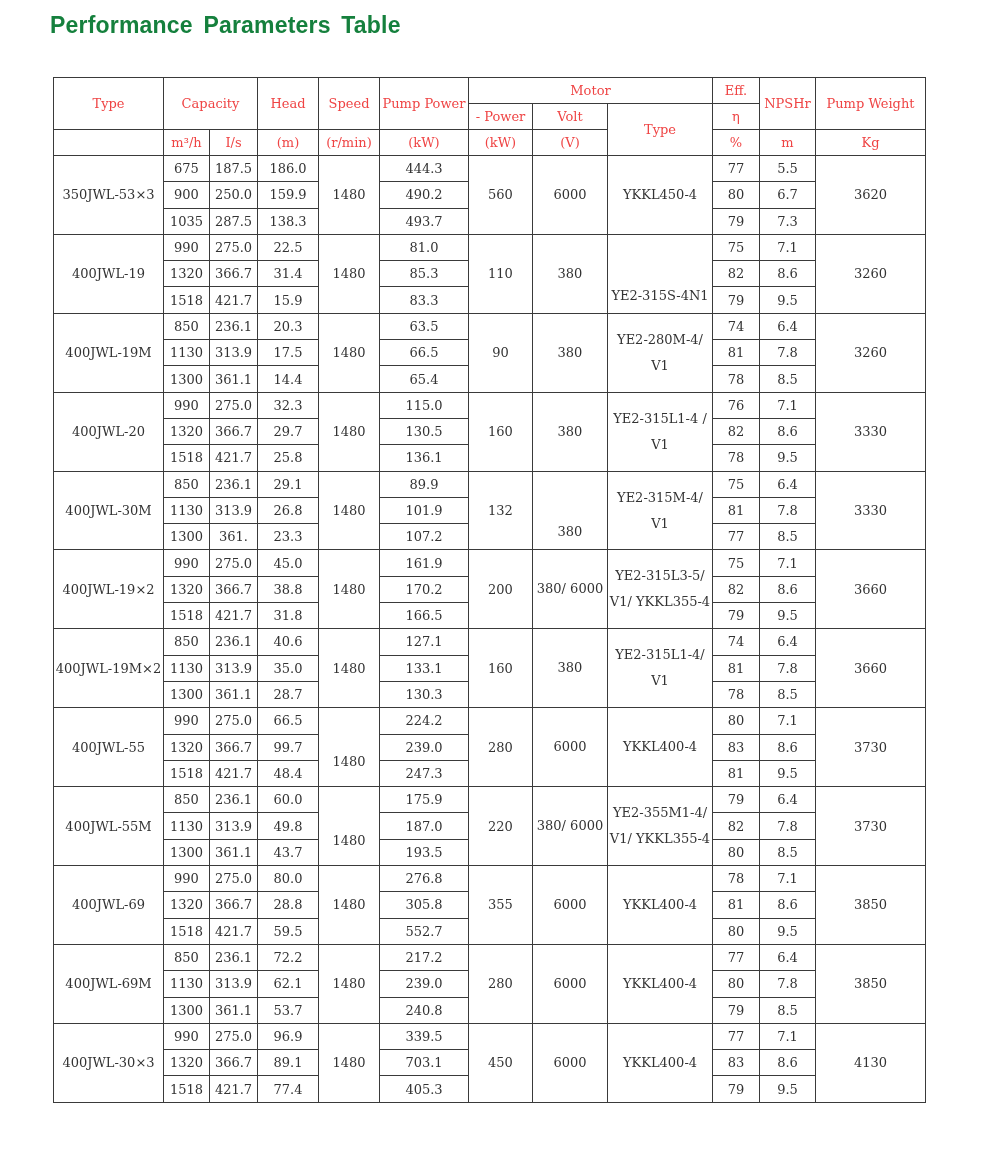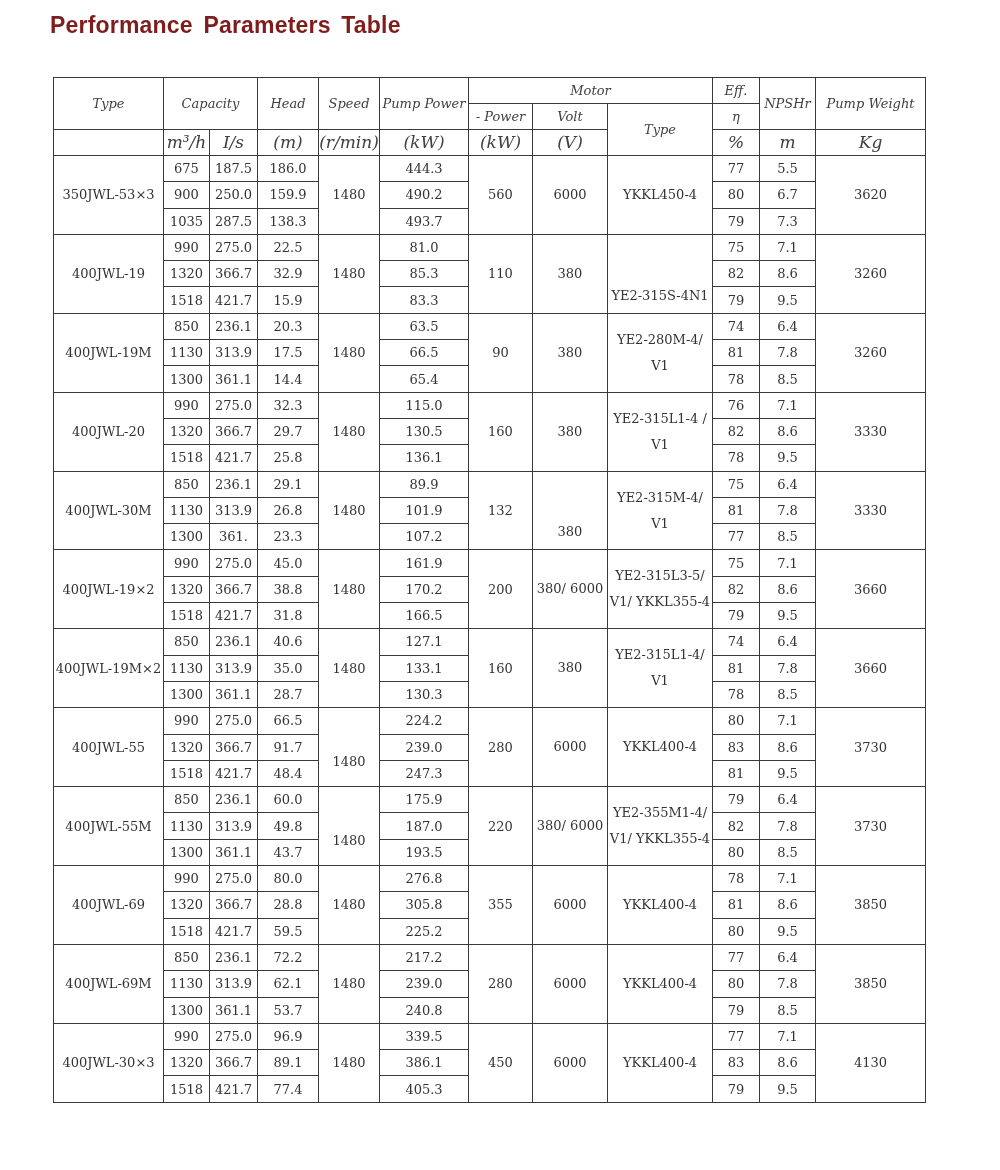--- a/index.html
+++ b/index.html
@@ -1,35 +1,35 @@
 <!DOCTYPE html>
 <html><head>
 <meta charset="utf-8">
 <style>
   html, body { margin: 0; padding: 0; background: #ffffff; }
   body { width: 1000px; height: 1170px; position: relative; overflow: hidden; }
   .title {
     position: absolute; left: 50px; top: 12px;
     font-family: "Liberation Sans", sans-serif; font-weight: bold; font-size: 23px;
-    color: #7f1d1d; letter-spacing: 0.2px; word-spacing: 4px;
+    color: #15803d; letter-spacing: 0.2px; word-spacing: 4px;
   }
   table.perf {
     position: absolute; left: 53px; top: 77px;
     border-collapse: collapse; table-layout: fixed;
     font-family: "DejaVu Serif", "Liberation Serif", serif;
     font-size: 13px; color: #333;
   }
   table.perf td, table.perf th {
     border: 1px solid #3a3a3a; padding: 0; text-align: center; vertical-align: middle;
     font-weight: normal; line-height: 17px; overflow: hidden; white-space: nowrap;
   }
-  table.perf th { color: #404040; font-style: italic; }
+  table.perf th { color: #ef4444; }
   .hr1 { height: 26px; } .hr2 { height: 26px; } .hr3 { height: 26px; }
   .dr { height: 26.3px; }
-  .small { font-size: 17px; }
+  .small { font-size: 13px; }
   .valign-bottom { vertical-align: bottom !important; padding-bottom: 4px !important; }
   .valign-low { vertical-align: bottom !important; padding-bottom: 16px !important; }
   .wrap { white-space: normal !important; line-height: 26px !important; }
 </style>
 </head>
 <body>
 
 <div class="title">Performance Parameters Table</div>
 
 <table class="perf">
@@ -120,21 +120,21 @@
         <td rowspan="3">110</td>
         <td rowspan="3" class="wrap">380</td>
         <td rowspan="3" class="wrap valign-bottom">YE2-315S-4N1</td>
         <td>75</td>
         <td>7.1</td>
         <td rowspan="3">3260</td>
       </tr>
       <tr class="dr">
         <td>1320</td>
         <td>366.7</td>
-        <td>32.9</td>
+        <td>31.4</td>
         <td>85.3</td>
         <td>82</td>
         <td>8.6</td>
       </tr>
       <tr class="dr">
         <td>1518</td>
         <td>421.7</td>
         <td>15.9</td>
         <td>83.3</td>
         <td>79</td>
@@ -300,21 +300,21 @@
         <td rowspan="3">280</td>
         <td rowspan="3" class="wrap">6000</td>
         <td rowspan="3" class="wrap">YKKL400-4</td>
         <td>80</td>
         <td>7.1</td>
         <td rowspan="3">3730</td>
       </tr>
       <tr class="dr">
         <td>1320</td>
         <td>366.7</td>
-        <td>91.7</td>
+        <td>99.7</td>
         <td>239.0</td>
         <td>83</td>
         <td>8.6</td>
       </tr>
       <tr class="dr">
         <td>1518</td>
         <td>421.7</td>
         <td>48.4</td>
         <td>247.3</td>
         <td>81</td>
@@ -369,21 +369,21 @@
         <td>366.7</td>
         <td>28.8</td>
         <td>305.8</td>
         <td>81</td>
         <td>8.6</td>
       </tr>
       <tr class="dr">
         <td>1518</td>
         <td>421.7</td>
         <td>59.5</td>
-        <td>225.2</td>
+        <td>552.7</td>
         <td>80</td>
         <td>9.5</td>
       </tr>
       <tr class="dr">
         <td rowspan="3">400JWL-69M</td>
         <td>850</td>
         <td>236.1</td>
         <td>72.2</td>
         <td rowspan="3">1480</td>
         <td>217.2</td>
@@ -421,21 +421,21 @@
         <td rowspan="3" class="wrap">6000</td>
         <td rowspan="3" class="wrap">YKKL400-4</td>
         <td>77</td>
         <td>7.1</td>
         <td rowspan="3">4130</td>
       </tr>
       <tr class="dr">
         <td>1320</td>
         <td>366.7</td>
         <td>89.1</td>
-        <td>386.1</td>
+        <td>703.1</td>
         <td>83</td>
         <td>8.6</td>
       </tr>
       <tr class="dr">
         <td>1518</td>
         <td>421.7</td>
         <td>77.4</td>
         <td>405.3</td>
         <td>79</td>
         <td>9.5</td>

